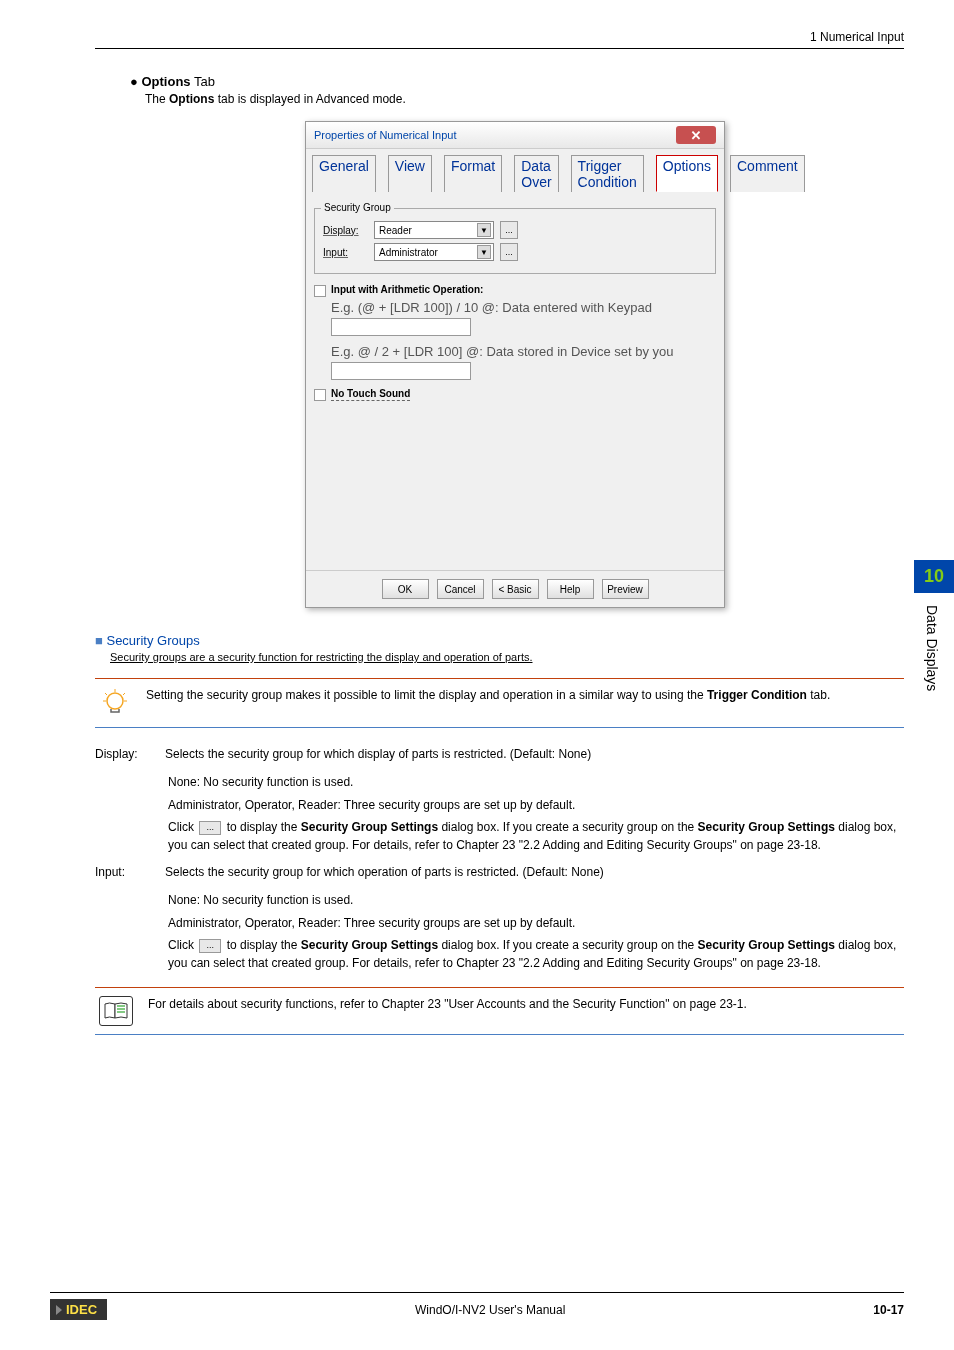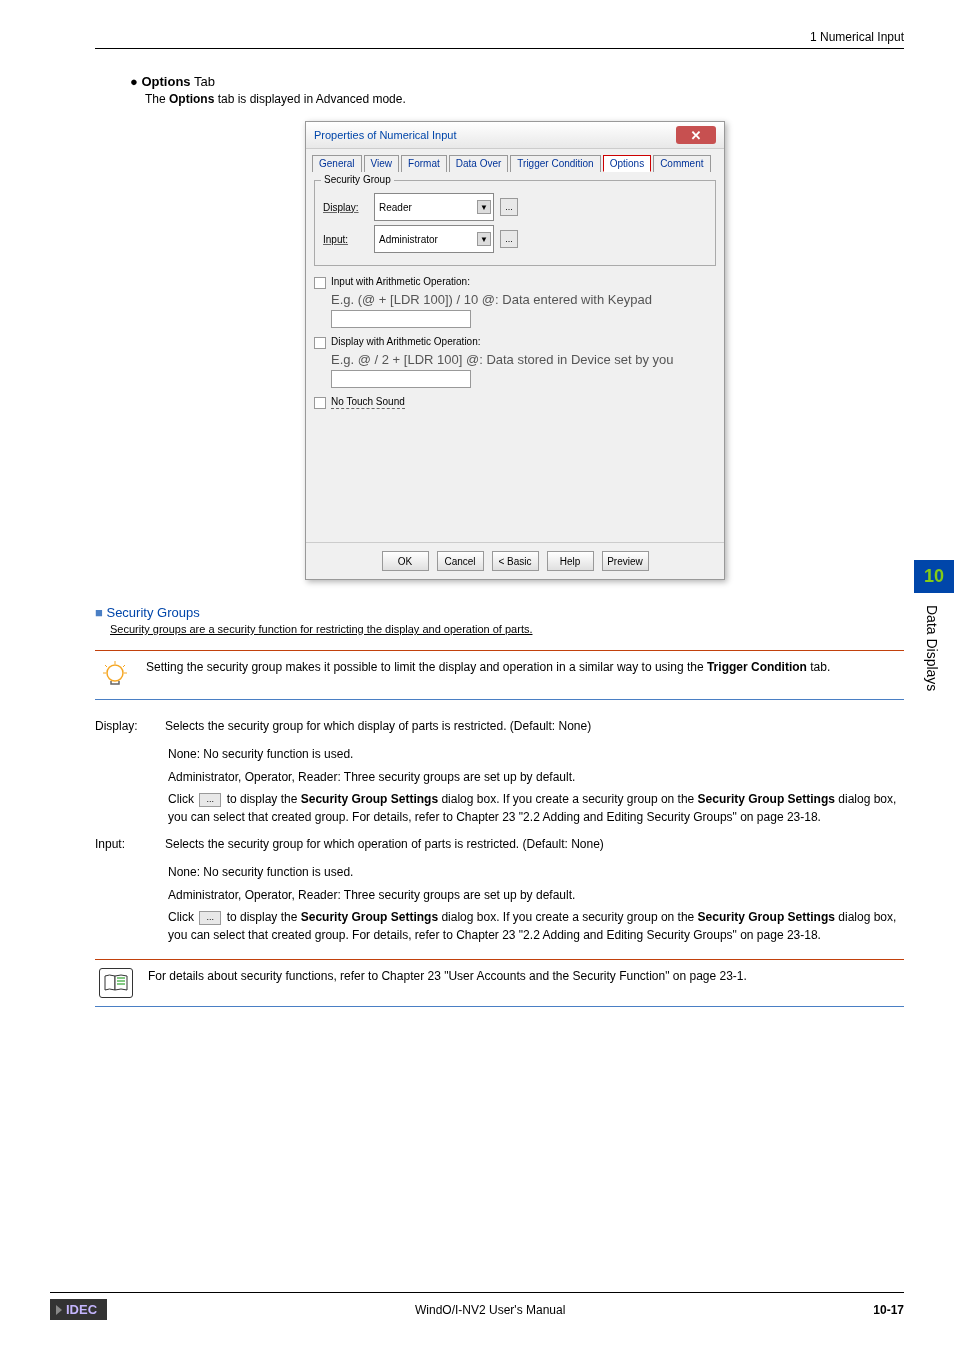--- a/index.html
+++ b/index.html
@@ -60,40 +60,41 @@
       border-radius: 3px;
       display: flex;
       align-items: center;
       justify-content: center;
       font-weight: bold;
       font-size: 13px;
     }
     .dialog-tabs {
       display: flex;
       padding: 6px 6px 0 6px;
-      font-size: 10px;
-      gap: 2px;
+      font-size: 14px;
+      gap: 12px;
     }
     .dialog-tab {
       padding: 2px 6px;
       border: 1px solid #999;
       border-bottom: none;
       background: #f0f0f0;
       color: #003399;
       cursor: pointer;
     }
     .dialog-tab.active {
       background: #fff;
       border: 1px solid #c00;
       border-bottom: 1px solid #fff;
     }
     .dialog-body {
       background: #f0f0f0;
       padding: 8px;
       height: 370px;
+      margin-top: 8px;
     }
     .fieldset {
       border: 1px solid #aaa;
       padding: 8px;
       margin-bottom: 10px;
       position: relative;
     }
     .fieldset-legend {
       position: absolute;
       top: -7px;
@@ -105,21 +106,21 @@
     .form-row {
       display: flex;
       align-items: center;
       margin: 4px 0;
       gap: 6px;
       font-size: 10px;
     }
     .form-row label { width: 45px; text-decoration: underline; text-decoration-color: #666;}
     .dropdown {
       width: 120px;
-      height: 28px;
+      height: 18px;
       border: 1px solid #888;
       background: #fff;
       display: flex;
       align-items: center;
       justify-content: space-between;
       padding: 0 2px 0 4px;
       font-size: 10px;
     }
     .dropdown-arrow {
       width: 14px;
@@ -140,20 +141,21 @@
       display: flex;
       align-items: center;
       justify-content: center;
     }
     .checkbox-row {
       display: flex;
       align-items: flex-start;
       gap: 5px;
       margin: 8px 0 3px 0;
       font-size: 10px;
+      font-weight: bold;
     }
     .checkbox-sq {
       width: 12px;
       height: 12px;
       border: 1px solid #999;
       background: #fff;
       flex-shrink: 0;
       margin-top: 1px;
     }
     .eg-text { font-size: 13px; color: #555; margin-left: 17px; }
@@ -277,21 +279,21 @@
       right: 50px;
       border-top: 1px solid #000;
       padding-top: 6px;
       display: flex;
       justify-content: space-between;
       align-items: center;
       font-size: 12px;
     }
     .idec-logo {
       background: #333;
-      color: #c4b5fd;
+      color: #fde047;
       padding: 3px 10px 3px 6px;
       font-weight: bold;
       font-size: 13px;
       display: inline-flex;
       align-items: center;
       gap: 4px;
     }
     .idec-logo::before {
       content: "";
       width: 0; height: 0;
@@ -351,24 +353,20 @@
           </div>
         </div>
 
         <div class="checkbox-row">
           <div class="checkbox-sq"></div>
           <span>Input with Arithmetic Operation:</span>
         </div>
         <div class="eg-text">E.g. (@ + [LDR 100]) / 10   @: Data entered with Keypad</div>
         <div class="text-input-field"></div>
 
-        <div class="checkbox-row">
-          <div class="checkbox-sq"></div>
-          <span>Display with Arithmetic Operation:</span>
-        </div>
         <div class="eg-text">E.g. @ / 2 + [LDR 100]   @: Data stored in Device set by you</div>
         <div class="text-input-field"></div>
 
         <div class="checkbox-row">
           <div class="checkbox-sq"></div>
           <span class="nts-label">No Touch Sound</span>
         </div>
       </div>
       <div class="dialog-buttons">
         <div class="dlg-btn">OK</div>

